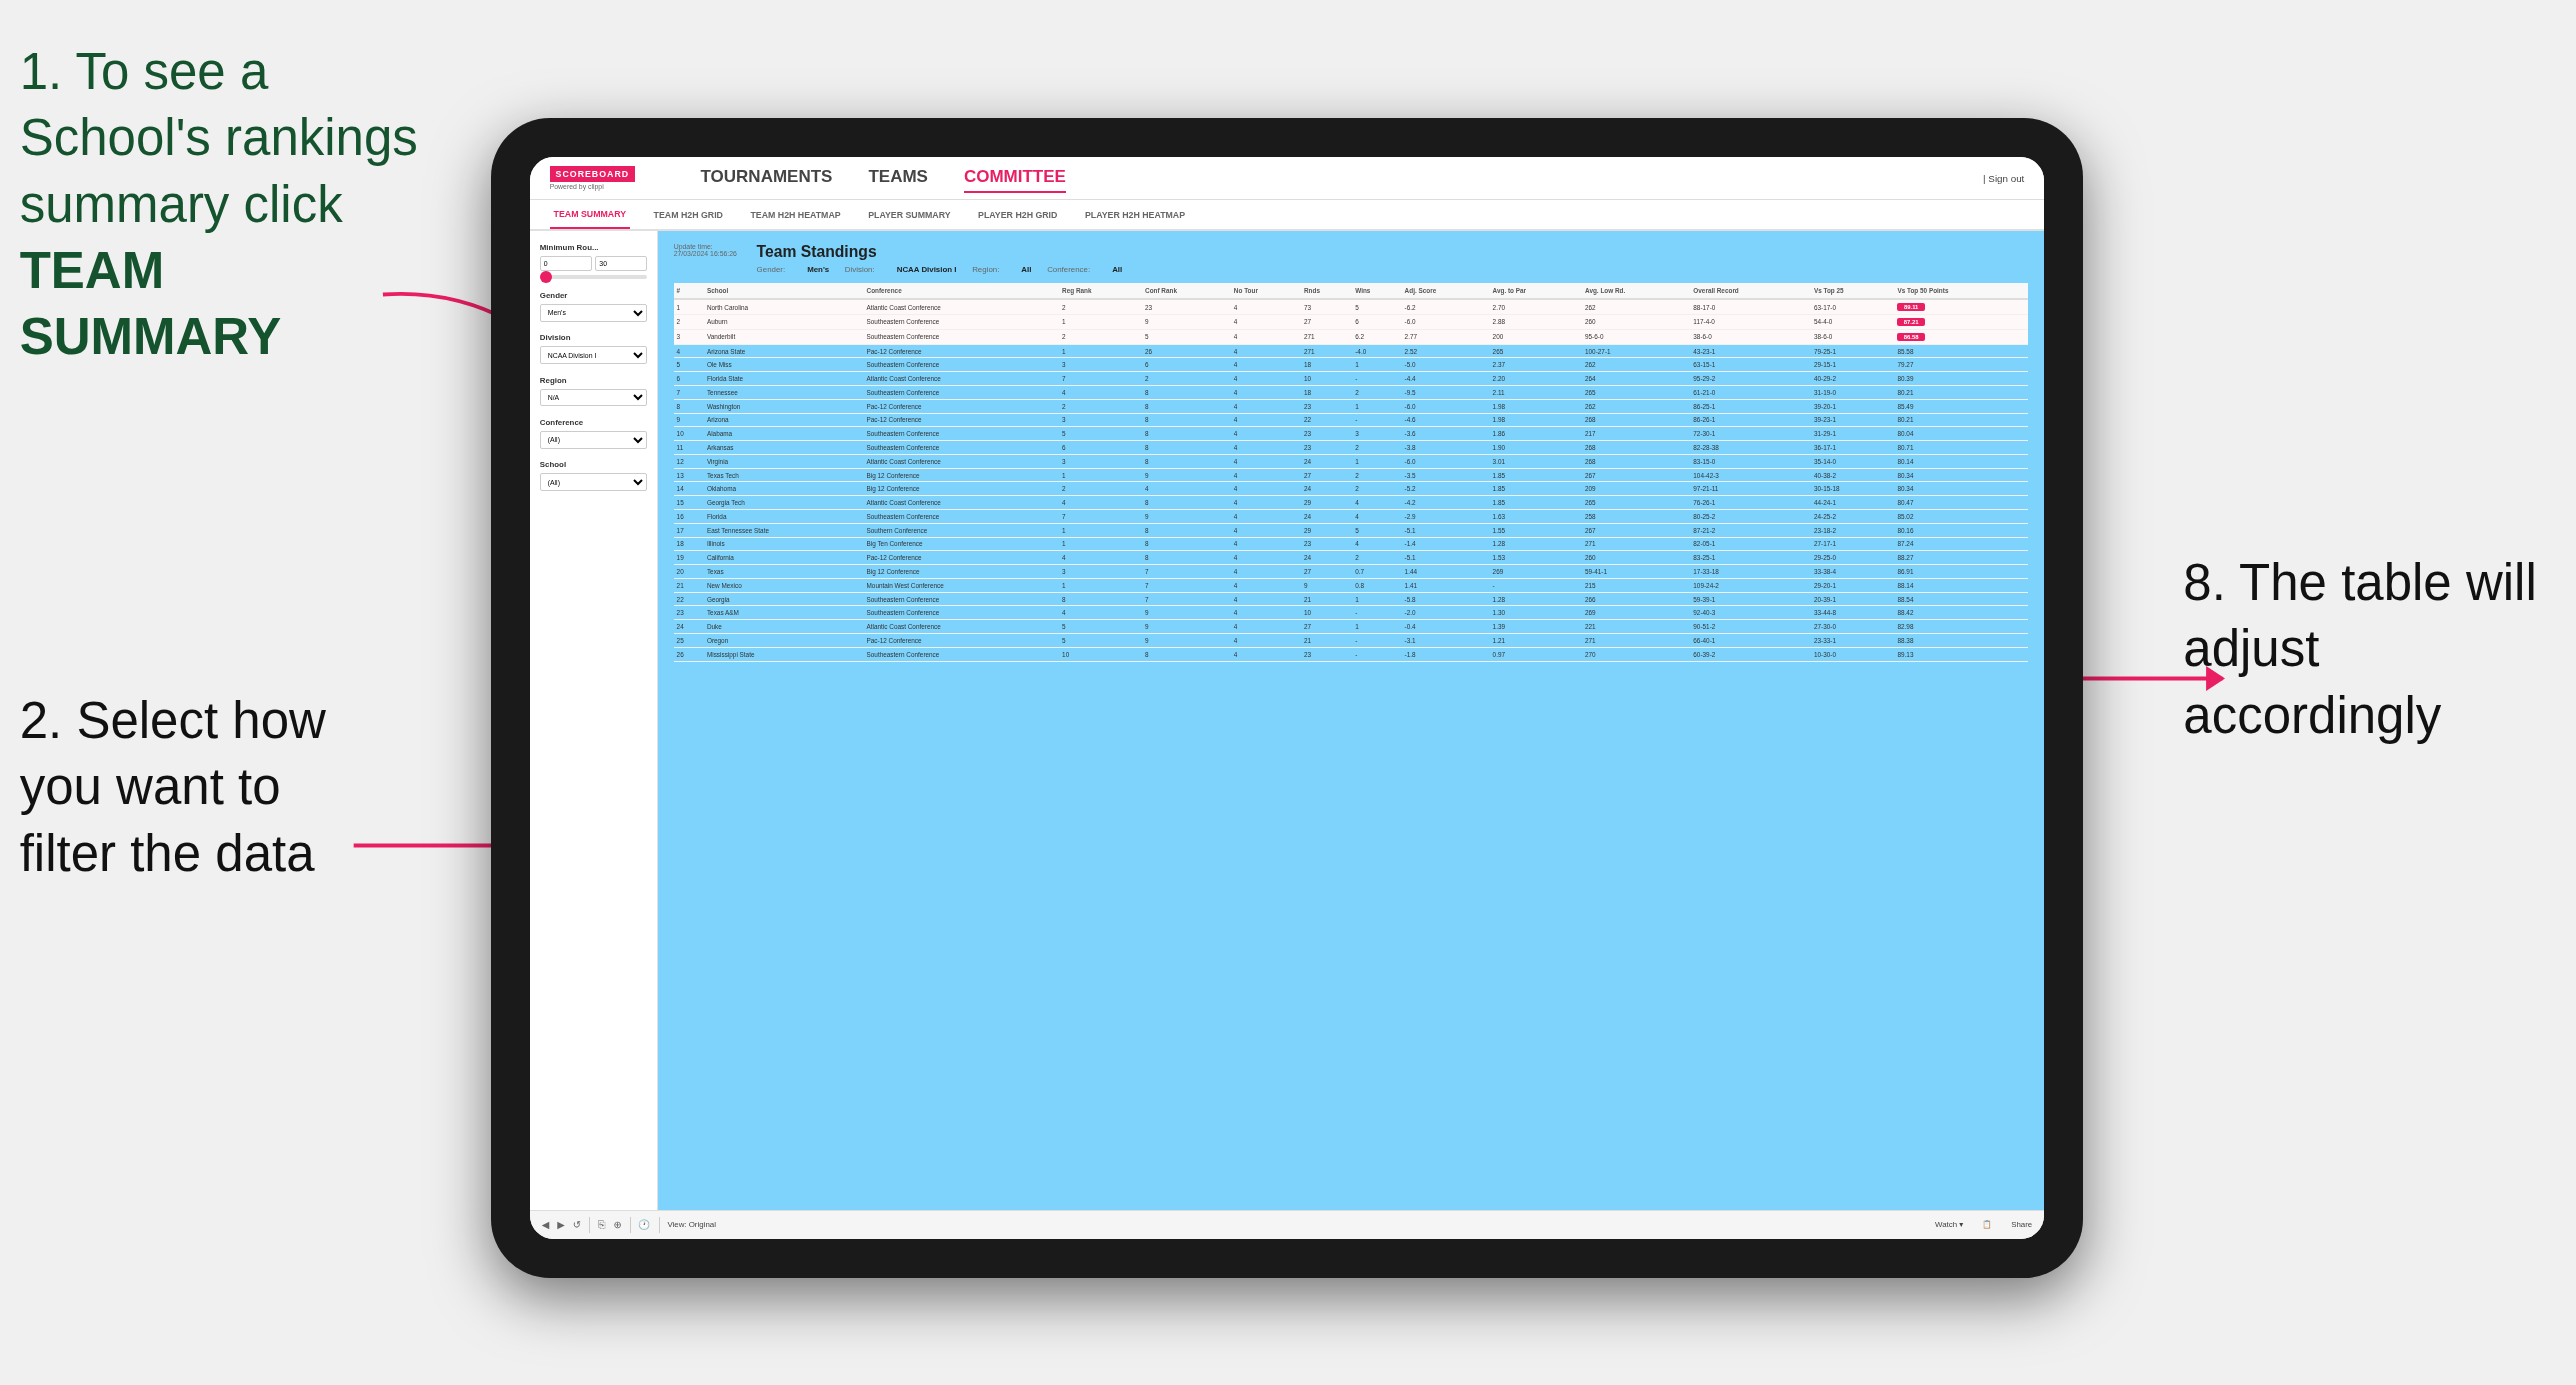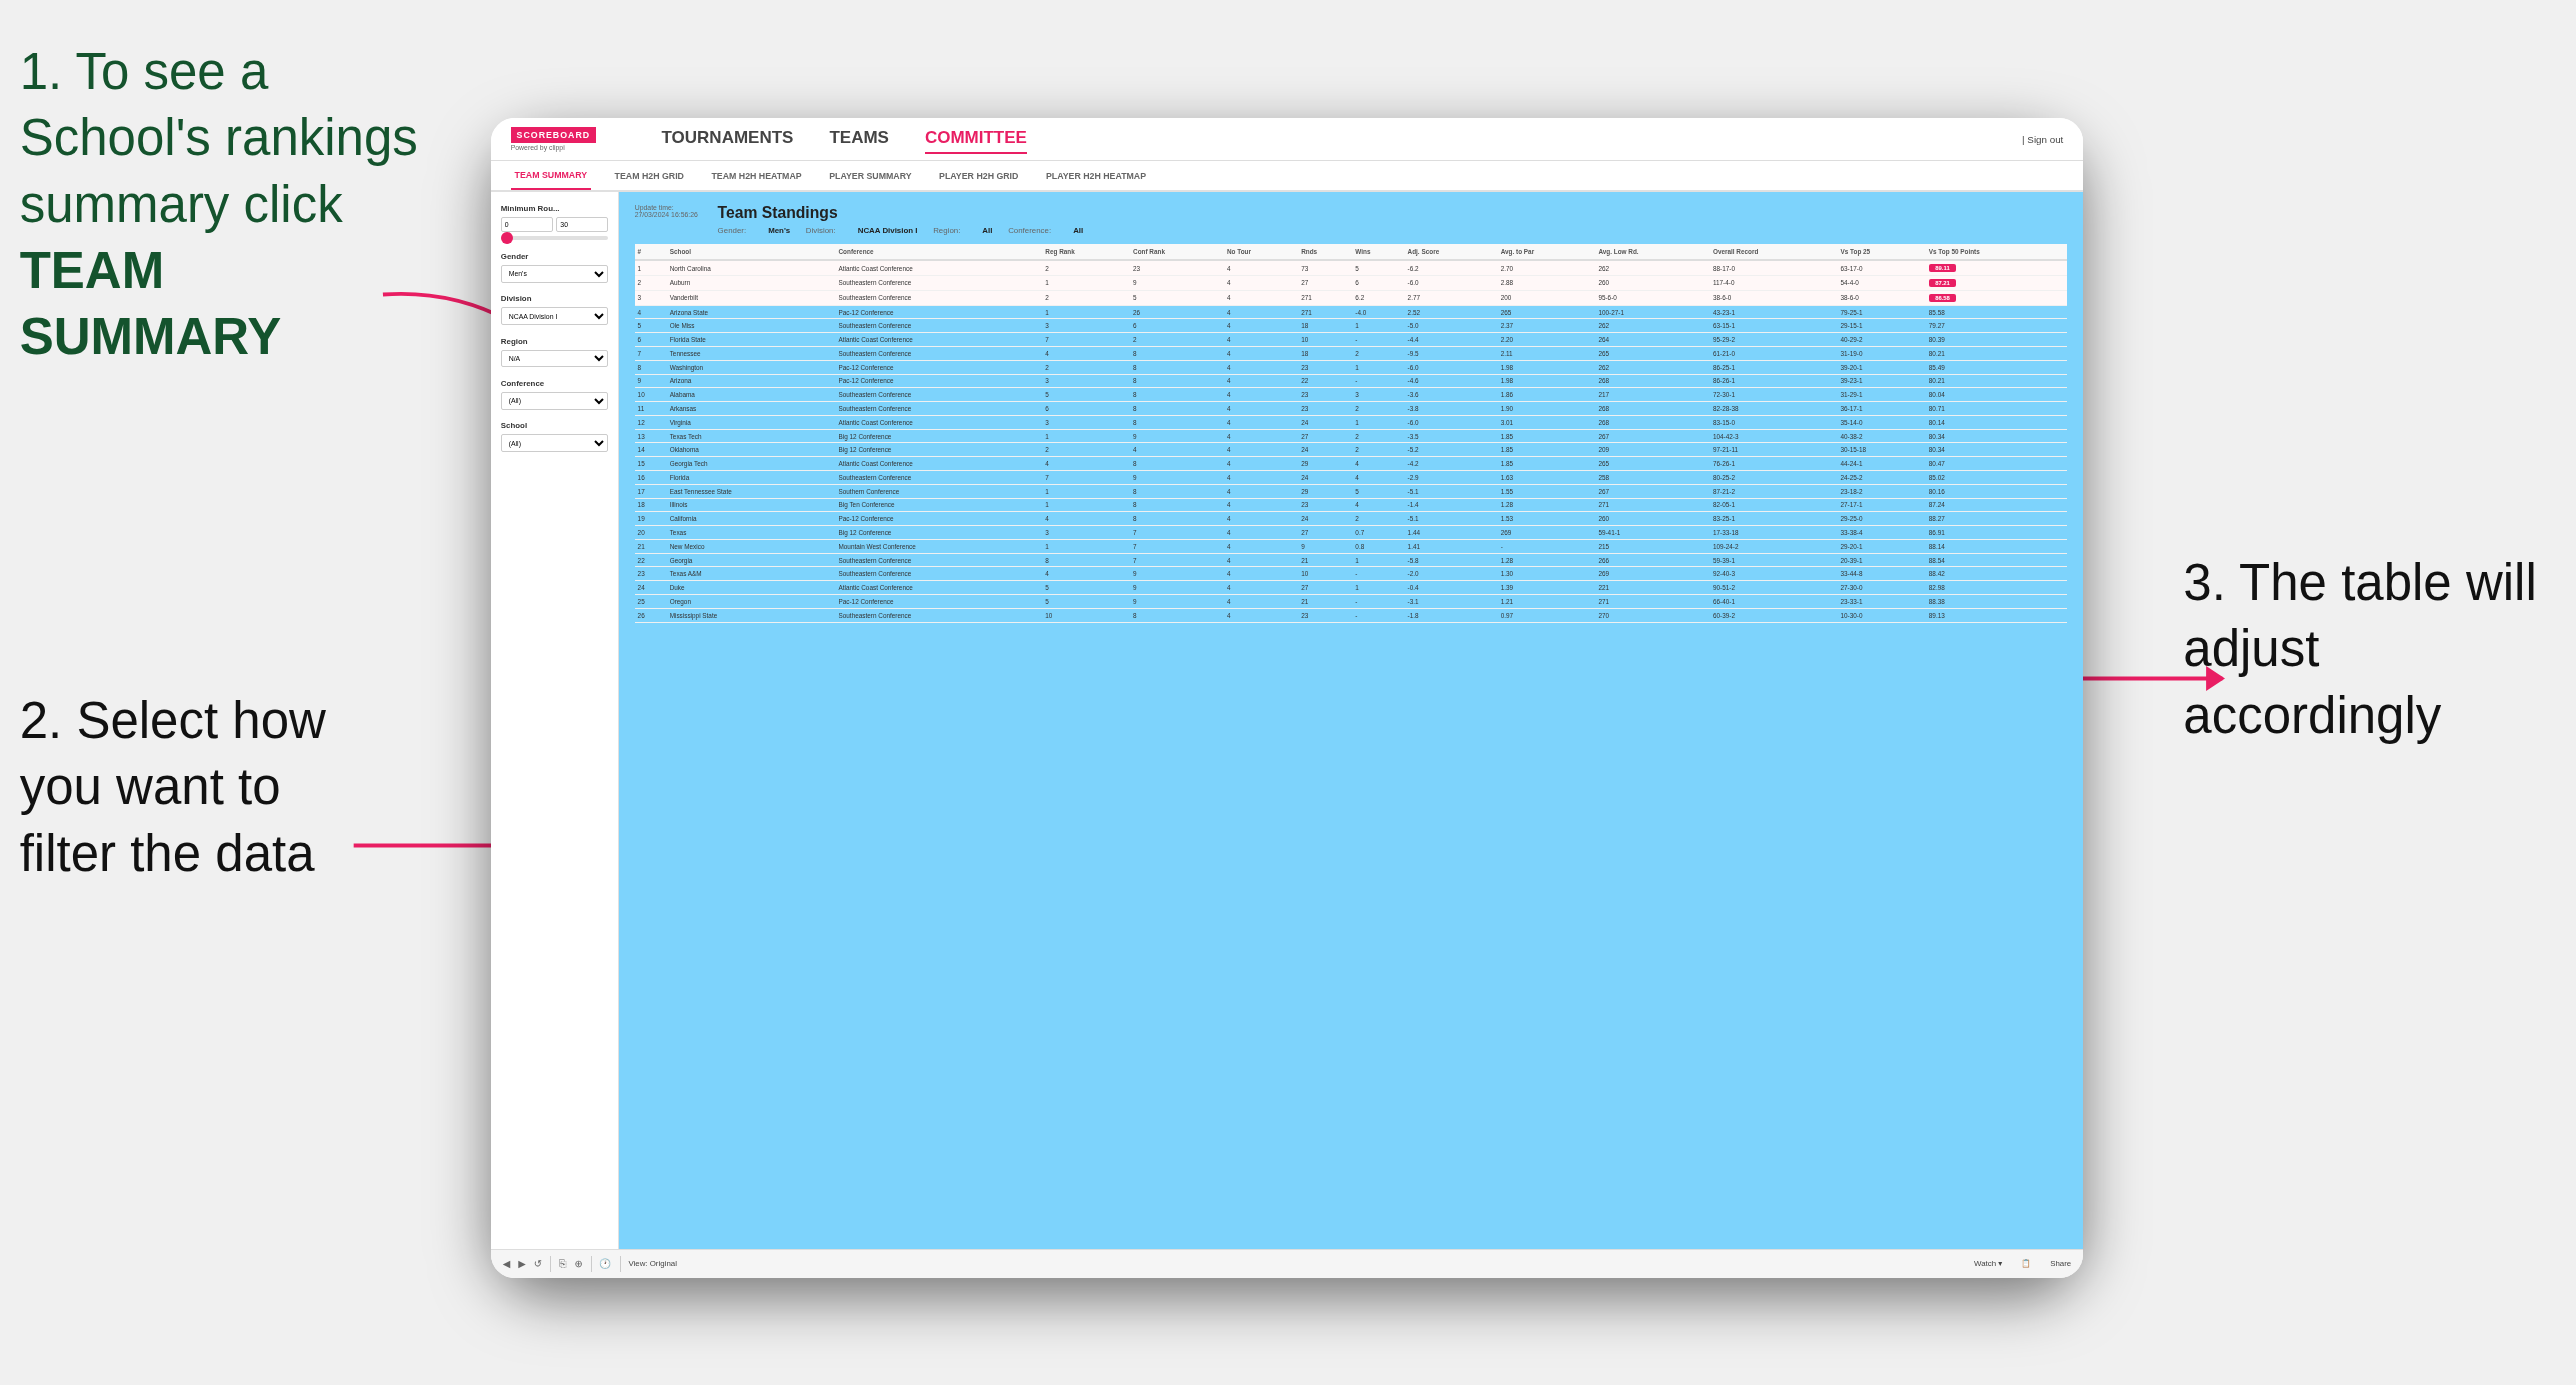--- a/index.html
+++ b/index.html
@@ -47,20 +47,21 @@
 
     
     .tablet {
       position: absolute;
       top: 118px;
       left: 491px;
       width: 1592px;
       height: 1160px;
       background: #1a1a1a;
       border-radius: 59px;
+      padding: 39px;
       box-shadow: 0 19.7px 59px rgba(0,0,0,0.5);
     }
 
     .tablet-screen {
       width: 100%;
       height: 100%;
       background: #fff;
       border-radius: 23.6px;
       overflow: hidden;
       display: flex;
@@ -387,21 +388,21 @@
   <span>1. To see a School's rankings summary click </span><strong>TEAM SUMMARY</strong>
 </div>
 
 <div class="instruction-2">
   <span>2. Select how</span><br>
   <span>you want to</span><br>
   <span>filter the data</span>
 </div>
 
 <div class="instruction-3">
-  <span>3. The table will</span><br>
+  <span>8. The table will</span><br>
   <span>adjust accordingly</span>
 </div>
 
 <svg class="pink-arrow" style="position:absolute;top:265px;left:324px;width:334px;height:177px;" viewBox="0 0 340 180">
   <path d="M 60 30 Q 200 20 300 160" stroke="#e91e63" stroke-width="4" fill="none"></path>
   <polygon points="300,160 285,148 298,145" fill="#e91e63"></polygon>
 </svg>
 
 <svg class="pink-arrow" style="position:absolute;top:806px;left:334px;width:295px;height:79px;" viewBox="0 0 300 80">
   <path d="M 20 40 L 260 40" stroke="#e91e63" stroke-width="4" fill="none"></path>

